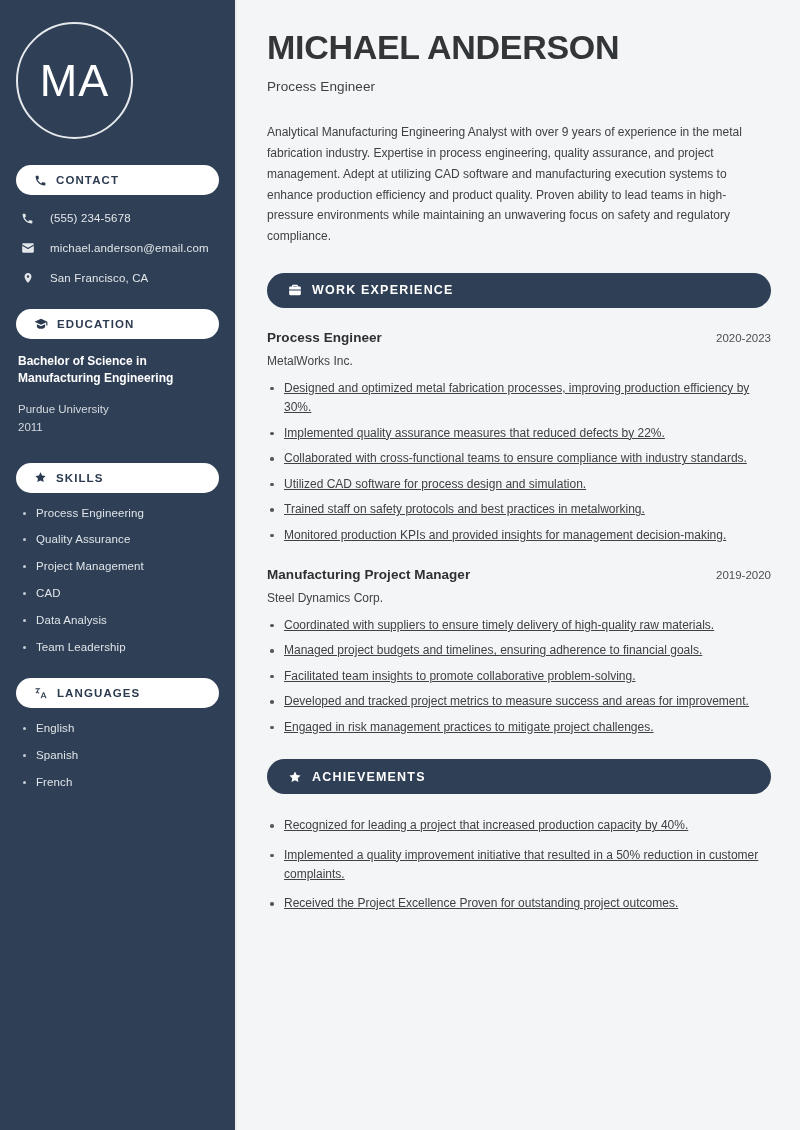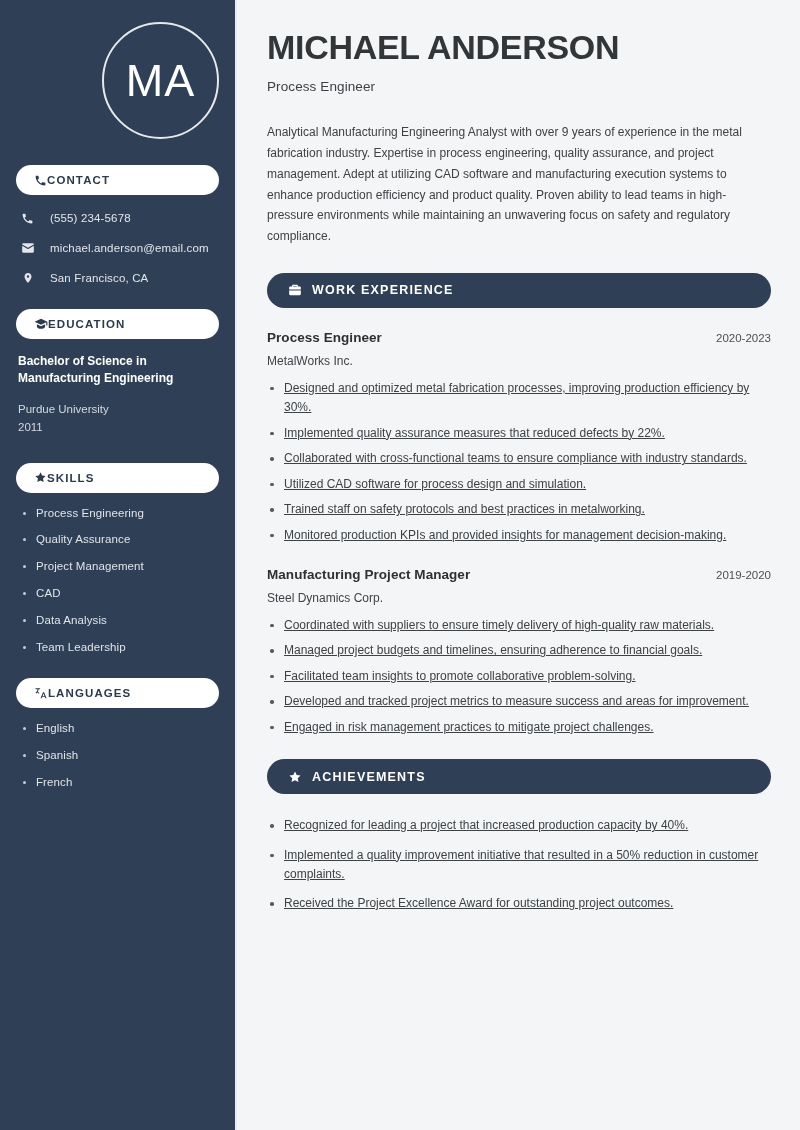--- a/index.html
+++ b/index.html
@@ -20,21 +20,21 @@
   
   .sidebar {
     width:237px;
     flex:0 0 237px;
     background:#2e3f56;
     border-right:2px solid #e9ebed;
     padding:0 16px;
     color:#ffffff;
   }
   .monogram-wrap {
-    display:flex; justify-content:flex-end;
+    display:flex; justify-content:flex-start;
     margin-top:22px; margin-bottom:26px;
   }
   .monogram {
     width:117px; height:117px;
     border-radius:50%;
     border:2px solid #e6e9ec;
     display:flex; align-items:center; justify-content:center;
   }
   .monogram span {
     font-size:45px;
@@ -42,20 +42,21 @@
     letter-spacing:1px;
     color:#ffffff;
     line-height:1;
   }
 
   .pill {
     background:#ffffff;
     border-radius:18px;
     height:30px;
     display:flex; align-items:center;
+    gap:9px;
     padding:0 18px;
     margin-bottom:14px;
   }
   .pill .pill-label {
     font-size:11.5px;
     font-weight:bold;
     letter-spacing:1.1px;
     color:#2b3a4f;
     text-transform:uppercase;
     white-space:nowrap;
@@ -352,17 +353,17 @@
         <svg width="14" height="14" viewBox="0 0 24 24" fill="#ffffff">
             <path d="M12 2.5l2.9 6 6.6.9-4.8 4.6 1.2 6.5L12 17.4 6.1 20.5l1.2-6.5L2.5 9.4l6.6-.9 2.9-6z"></path>
           </svg>
       </span>
       <span class="bar-label">ACHIEVEMENTS</span>
     </div>
 
     <ul class="bullets ach-list">
       <li>Recognized for leading a project that increased production capacity by 40%.</li>
       <li>Implemented a quality improvement initiative that resulted in a 50% reduction in customer complaints.</li>
-      <li>Received the Project Excellence Award for outstanding project outcomes.</li>
+      <li>Received the Project Excellence Proven for outstanding project outcomes.</li>
     </ul>
 
   </main>
 </div>
 
 </body></html>

